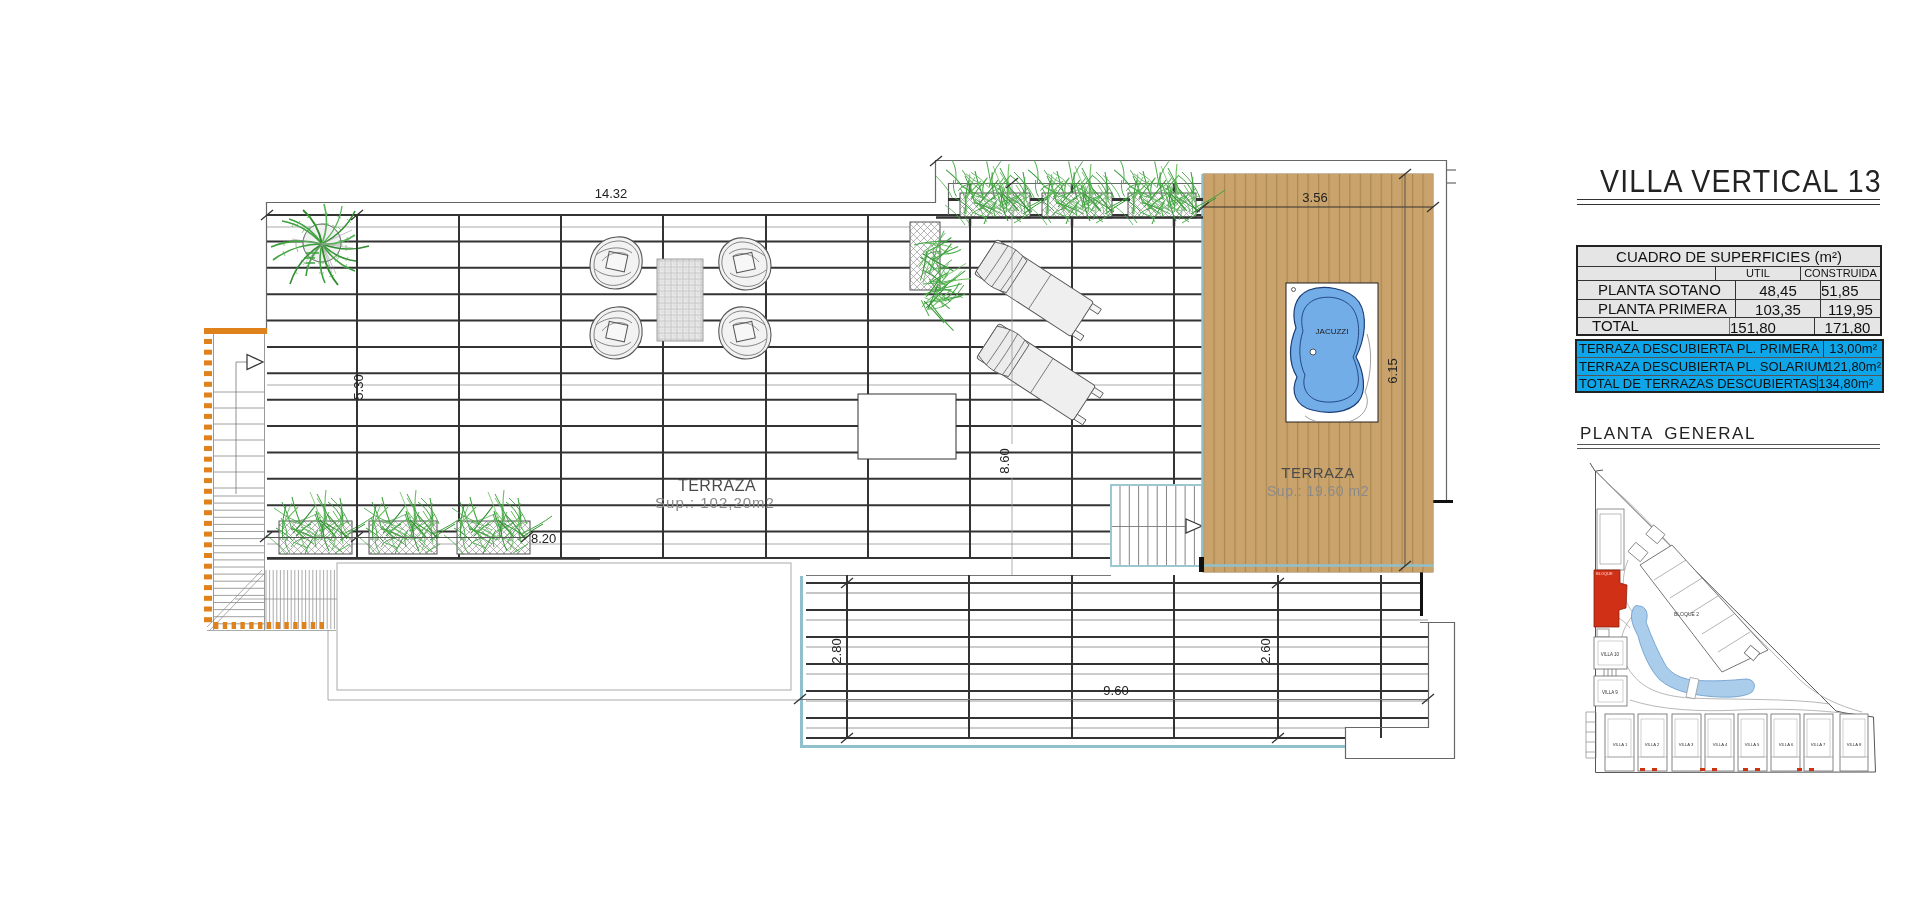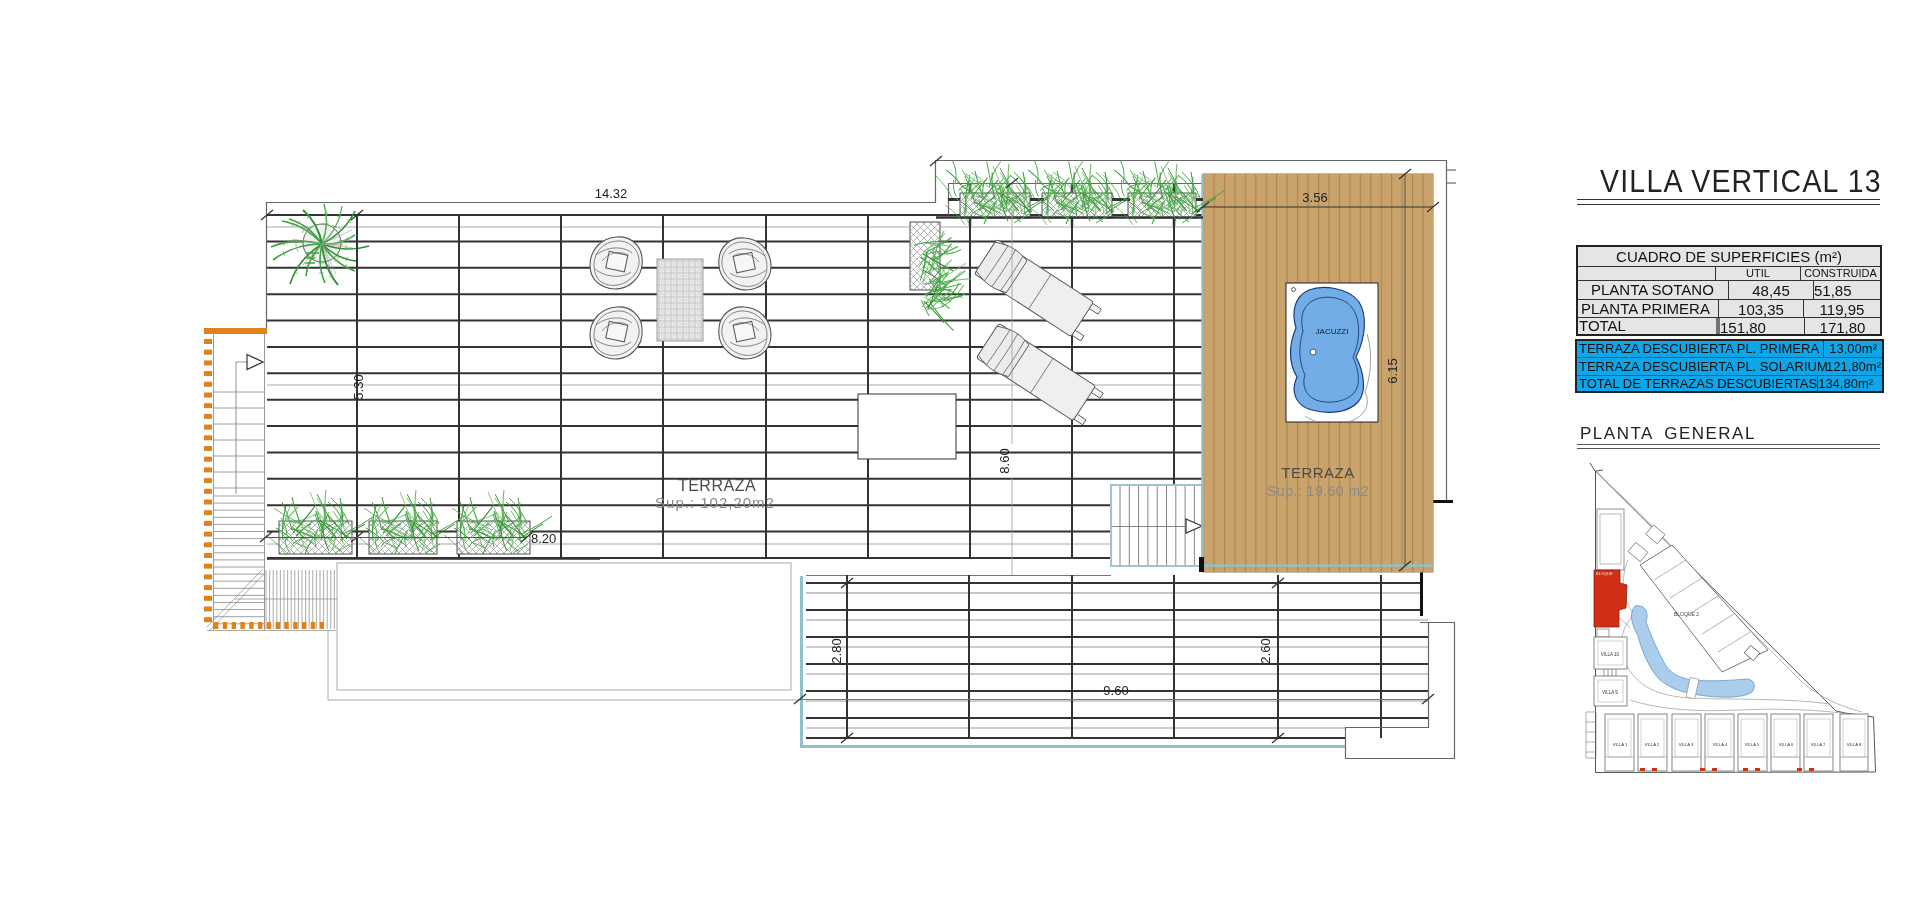--- a/index.html
+++ b/index.html
@@ -555,31 +555,31 @@
 <div class="abs" style="left:1577px;top:204px;width:303px;height:1px;background:#333"></div>
 
 <div class="abs" style="left:1576px;top:245px;width:302px;border:2px solid #222;background:#e5e5e5">
   <div style="height:19px;border-bottom:1px solid #333;text-align:center;font-size:15px;line-height:20px;color:#111;white-space:nowrap">CUADRO DE SUPERFICIES (m²)</div>
   <div style="display:flex;height:13px;border-bottom:1px solid #333;font-size:11px;color:#111">
     <div style="width:137px;border-right:1px solid #333"></div>
     <div style="width:84px;border-right:1px solid #333;text-align:center;line-height:13px">UTIL</div>
     <div style="flex:1;text-align:center;line-height:13px">CONSTRUIDA</div>
   </div>
   <div style="display:flex;height:18px;border-bottom:1px solid #333;font-size:15px;color:#111;white-space:nowrap">
-    <div style="width:137px;border-right:1px solid #333;padding-left:13px;line-height:18px">PLANTA SOTANO</div>
+    <div style="width:137px;border-right:1px solid #333;padding-left:20px;line-height:18px">PLANTA SOTANO</div>
     <div style="width:84px;border-right:1px solid #333;text-align:center;line-height:19px">48,45</div>
     <div style="flex:1;text-align:left;line-height:19px">51,85</div>
   </div>
   <div style="display:flex;height:17px;border-bottom:1px solid #333;font-size:15px;color:#111;white-space:nowrap">
-    <div style="width:137px;border-right:1px solid #333;padding-left:3px;line-height:17px">PLANTA PRIMERA</div>
+    <div style="width:137px;border-right:1px solid #333;padding-left:20px;line-height:17px">PLANTA PRIMERA</div>
     <div style="width:84px;border-right:1px solid #333;text-align:center;line-height:20px">103,35</div>
     <div style="flex:1;text-align:center;line-height:20px">119,95</div>
   </div>
   <div style="display:flex;height:16px;font-size:15px;color:#111;white-space:nowrap">
-    <div style="width:137px;border-right:4px solid #737373;padding-left:1px;line-height:16px">TOTAL</div>
+    <div style="width:137px;border-right:1px solid #737373;padding-left:14px;line-height:16px">TOTAL</div>
     <div style="width:84px;border-right:1px solid #333;text-align:left;line-height:19px">151,80</div>
     <div style="flex:1;text-align:center;line-height:19px">171,80</div>
   </div>
 </div>
 
 <div class="abs" style="left:1575px;top:339px;width:305px;border:2px solid #222;background:#0ea5e9;font-size:13px;color:#111;white-space:nowrap">
   <div style="display:flex;height:16px;border-bottom:1px solid #555">
     <div style="width:244px;border-right:1px solid #333;padding-left:2px;line-height:16px;white-space:nowrap">TERRAZA DESCUBIERTA PL. PRIMERA</div>
     <div style="flex:1;text-align:right;line-height:16px;padding-right:5px">13,00m²</div>
   </div>

